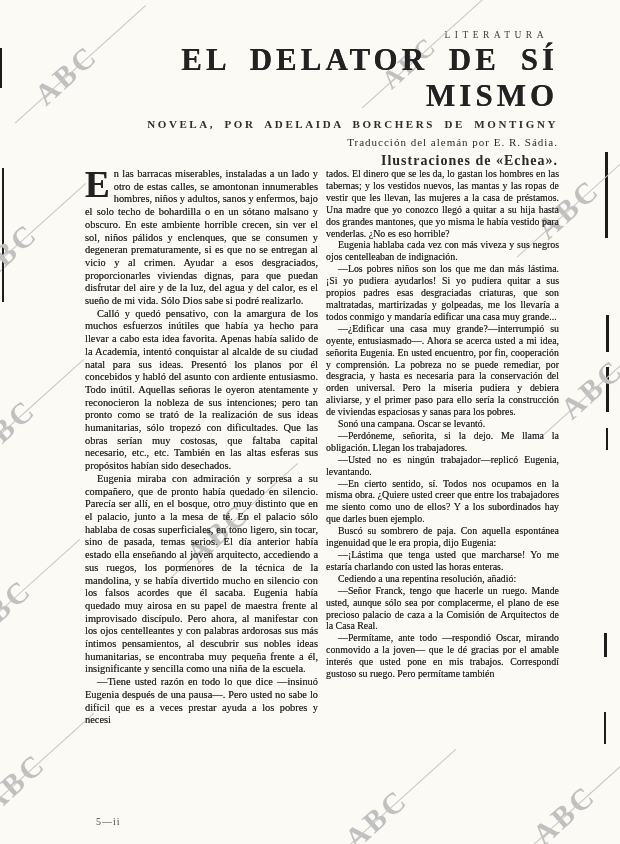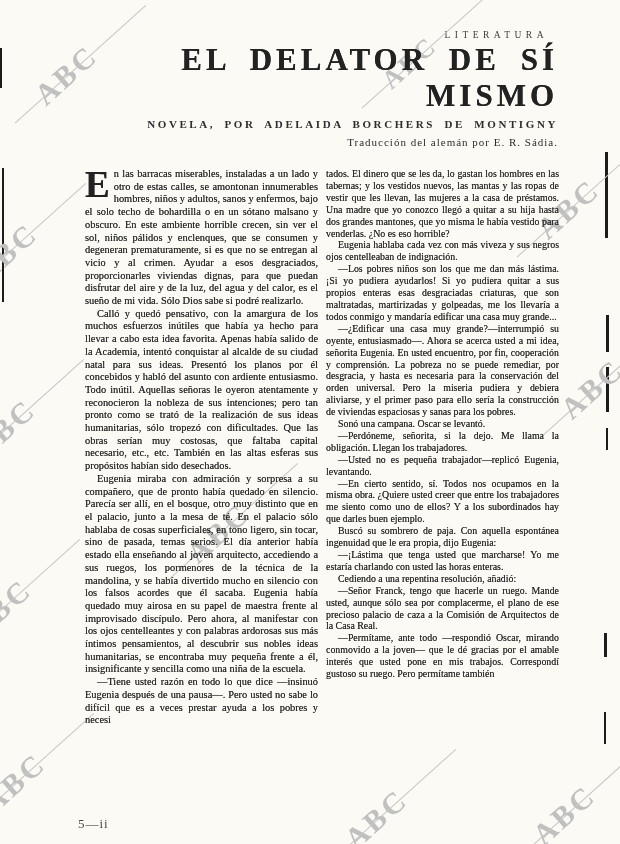--- a/index.html
+++ b/index.html
@@ -83,22 +83,22 @@
   .dropcap {
     float:left;
     font-size:37px; line-height:32px;
     font-weight:bold;
     padding:1px 4px 0 0;
     color:#222;
   }
 
   
   .signature {
-    position:absolute; left:78px; top:816px;
-    font-size:13px; letter-spacing:1px;
+    position:absolute; left:96px; top:816px;
+    font-size:10px; letter-spacing:1px;
     color:rgba(40,40,40,.85);
     z-index:7;
   }
 </style>
 </head>
 <body>
 
 <div class="page">
 
   <div class="wm" style="left:30px;  top:58px;"><span class="wm-slash"></span><span class="wm-text">ABC</span></div>
@@ -120,37 +120,38 @@
   <div class="border-seg" style="left:606px; top:367px; width:3px; height:45px;"></div>
   <div class="border-seg" style="left:606px; top:428px; width:2px; height:22px;"></div>
   <div class="border-seg" style="left:604px; top:633px; width:3px; height:24px;"></div>
   <div class="border-seg" style="left:604px; top:712px; width:2px; height:32px;"></div>
 
   <div class="section-label">LITERATURA</div>
   <div class="headline">
     <h1 class="title">EL DELATOR DE SÍ MISMO</h1>
     <div class="subtitle">NOVELA, POR ADELAIDA BORCHERS DE MONTIGNY</div>
     <div class="translation">Traducción del alemán por E. R. Sádia.</div>
+    <div class="illustrations">Ilustraciones de «Echea».</div>
   </div>
 
   <div class="columns">
     <div class="col col-left">
       <p class="noindent"><span class="dropcap">E</span><span>n las barracas miserables, instaladas a un lado y otro de estas calles, se amontonan innumerables hombres, niños y adultos, sanos y enfermos, bajo el solo techo de bohardilla o en un sótano malsano y obscuro. En este ambiente horrible crecen, sin ver el sol, niños pálidos y enclenques, que se consumen y degeneran prematuramente, si es que no se entregan al vicio y al crimen. Ayudar a esos desgraciados, proporcionarles viviendas dignas, para que puedan disfrutar del aire y de la luz, del agua y del calor, es el sueño de mi vida. Sólo Dios sabe si podré realizarlo.</span></p>
       <p>Calló y quedó pensativo, con la amargura de los muchos esfuerzos inútiles que había ya hecho para llevar a cabo esta idea favorita. Apenas había salido de la Academia, intentó conquistar al alcalde de su ciudad natal para sus ideas. Presentó los planos por él concebidos y habló del asunto con ardiente entusiasmo. Todo inútil. Aquellas señoras le oyeron atentamente y reconocieron la nobleza de sus intenciones; pero tan pronto como se trató de la realización de sus ideas humanitarias, sólo tropezó con dificultades. Que las obras serían muy costosas, que faltaba capital necesario, etc., etc. También en las altas esferas sus propósitos habían sido desechados.</p>
       <p>Eugenia miraba con admiración y sorpresa a su compañero, que de pronto había quedado en silencio. Parecía ser allí, en el bosque, otro muy distinto que en el palacio, junto a la mesa de té. En el palacio sólo hablaba de cosas superficiales, en tono ligero, sin tocar, sino de pasada, temas serios. El día anterior había estado ella enseñando al joven arquitecto, accediendo a sus ruegos, los pormenores de la técnica de la mandolina, y se había divertido mucho en silencio con los falsos acordes que él sacaba. Eugenia había quedado muy airosa en su papel de maestra frente al improvisado discípulo. Pero ahora, al manifestar con los ojos centelleantes y con palabras ardorosas sus más íntimos pensamientos, al descubrir sus nobles ideas humanitarias, se encontraba muy pequeña frente a él, insignificante y sencilla como una niña de la escuela.</p>
       <p>—Tiene usted razón en todo lo que dice —insinuó Eugenia después de una pausa—. Pero usted no sabe lo difícil que es a veces prestar ayuda a los pobres y necesi</p>
     </div>
     <div class="col col-right">
       <p class="noindent">tados. El dinero que se les da, lo gastan los hombres en las tabernas; y los vestidos nuevos, las mantas y las ropas de vestir que les llevan, las mujeres a la casa de préstamos. Una madre que yo conozco llegó a quitar a su hija hasta dos grandes mantones, que yo misma le había vestido para venderlas. ¿No es eso horrible?</p>
       <p>Eugenia hablaba cada vez con más viveza y sus negros ojos centelleaban de indignación.</p>
-      <p>—Los pobres niños son los que me dan más lástima. ¡Si yo pudiera ayudarlos! Si yo pudiera quitar a sus propios enteras esas desgraciadas criaturas, que son maltratadas, martirizadas y golpeadas, me los llevaría a todos conmigo y mandaría edificar una casa muy grande...</p>
+      <p>—Los pobres niños son los que me dan más lástima. ¡Si yo pudiera ayudarlos! Si yo pudiera quitar a sus propios padres esas desgraciadas criaturas, que son maltratadas, martirizadas y golpeadas, me los llevaría a todos conmigo y mandaría edificar una casa muy grande...</p>
       <p>—¿Edificar una casa muy grande?—interrumpió su oyente, entusiasmado—. Ahora se acerca usted a mi idea, señorita Eugenia. En usted encuentro, por fin, cooperación y comprensión. La pobreza no se puede remediar, por desgracia, y hasta es necesaria para la conservación del orden universal. Pero la miseria pudiera y debiera aliviarse, y el primer paso para ello sería la construcción de viviendas espaciosas y sanas para los pobres.</p>
       <p>Sonó una campana. Oscar se levantó.</p>
       <p>—Perdóneme, señorita, si la dejo. Me llama la obligación. Llegan los trabajadores.</p>
-      <p>—Usted no es pequeña trabajador—replicó Eugenia, levantando.</p>
+      <p>—Usted no es ningún trabajador—replicó Eugenia, levantando.</p>
       <p>—En cierto sentido, sí. Todos nos ocupamos en la misma obra. ¿Quiere usted creer que entre los trabajadores me siento como uno de ellos? Y a los subordinados hay que darles buen ejemplo.</p>
       <p>Buscó su sombrero de paja. Con aquella espontánea ingenuidad que le era propia, dijo Eugenia:</p>
       <p>—¡Lástima que tenga usted que marcharse! Yo me estaría charlando con usted las horas enteras.</p>
       <p>Cediendo a una repentina resolución, añadió:</p>
       <p>—Señor Franck, tengo que hacerle un ruego. Mande usted, aunque sólo sea por complacerme, el plano de ese precioso palacio de caza a la Comisión de Arquitectos de la Casa Real.</p>
       <p>—Permítame, ante todo —respondió Oscar, mirando conmovido a la joven— que le dé gracias por el amable interés que usted pone en mis trabajos. Correspondí gustoso su ruego. Pero permítame también</p>
     </div>
   </div>
 
   <div class="signature">5—ii</div>

